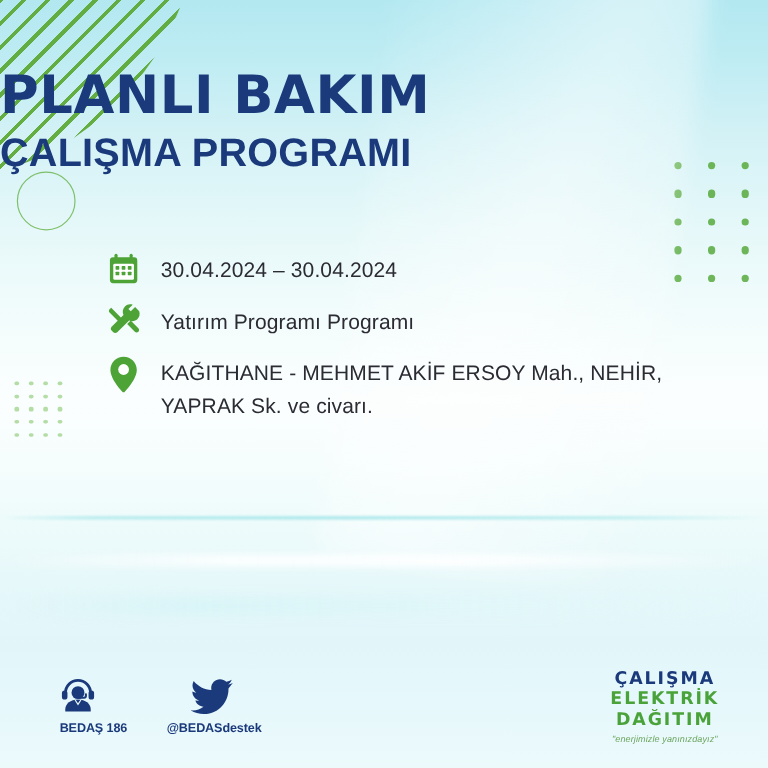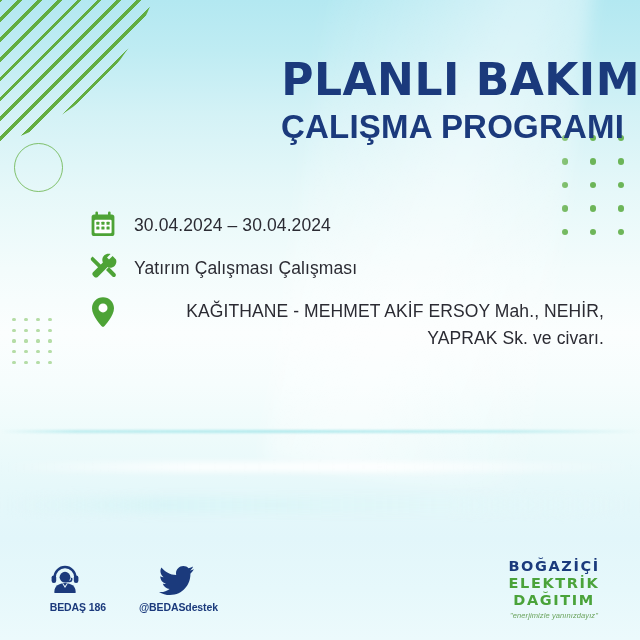--- a/index.html
+++ b/index.html
@@ -148,21 +148,21 @@
         rgba(255,255,255,0) 100%);
     transform: rotate(8deg);
     filter: blur(8px);
   }
 
   
   #header {
     position: absolute;
     left: 0; top: 58px;
     width: 640px;
-    text-align: right;
+    text-align: left;
   }
   #title-main {
     font-family: "DejaVu Sans", sans-serif;
     font-size: 44px;
     font-weight: 700;
     letter-spacing: .5px;
     color: #1b3a7c;
     line-height: 1.02;
     margin: 0;
     white-space: nowrap;
@@ -182,21 +182,20 @@
   #info {
     position: absolute;
     left: 86px;
     top: 207px;
     width: 530px;
   }
   .info-row {
     display: flex;
     align-items: flex-start;
     margin-bottom: 9px;
-    text-align: right;
   }
   .info-row .row-icon {
     flex: 0 0 34px;
     width: 34px;
     height: 34px;
     display: flex;
     align-items: center;
     justify-content: center;
   }
   .info-row .row-text {
@@ -360,21 +359,21 @@
         <svg width="30" height="30" viewBox="0 0 30 30" aria-hidden="true">
 
           <g transform="rotate(0 15 15)">
             <path d="M24.6 3.9 21.0 7.4 19.0 5.5 22.6 2.0 C20.4 1.2 17.8 1.7 16.1 3.4 c-1.9 1.9-2.3 4.7-1.2 7.0 L5.0 20.2 c-.9.9-.9 2.4 0 3.3 l1.4 1.4 c.9.9 2.4.9 3.3 0 L19.6 15.1 c2.3 1.1 5.1.7 7.0-1.2 1.7-1.7 2.2-4.3 1.4-6.5 z" fill="#4da336"></path>
 
             <path d="M4.7 4.4 3.3 5.8 c-.7.7-.7 1.9 0 2.6 L12.6 17.7 15.2 15.1 5.9 5.8 c-.3-.4-.8-1.0-1.2-1.4 z" fill="#4da336"></path>
             <path d="M18.0 18.0 24.4 24.4 c.8.8 2.1.8 2.9 0 .8-.8.8-2.1 0-2.9 L20.9 15.1 z" fill="#4da336"></path>
           </g>
         </svg>
       </span>
-      <span class="row-text">Yatırım Çalışması Çalışması</span>
+      <span class="row-text">Yatırım Programı Programı</span>
     </div>
 
     <div class="info-row" id="row-location">
       <span class="row-icon">
         <svg width="26" height="32" viewBox="0 0 26 32" aria-hidden="true">
           <path d="M13 1.2 C6.9 1.2 2.0 6.1 2.0 12.2 c0 7.9 9.3 17.6 10.1 18.4 .5.5 1.3.5 1.8 0 .8-.8 10.1-10.5 10.1-18.4 C24 6.1 19.1 1.2 13 1.2 z" fill="#4da336"></path>
           <circle cx="13" cy="11.9" r="4.5" fill="#ffffff"></circle>
         </svg>
       </span>
       <span class="row-text">KAĞITHANE - MEHMET AKİF ERSOY Mah., NEHİR, YAPRAK Sk. ve civarı.</span>
@@ -410,19 +409,19 @@
         <svg width="36" height="31" viewBox="0 0 36 31" aria-hidden="true">
           <path d="M35.0 4.2 c-1.3.6-2.7 1.0-4.1 1.2 1.5-.9 2.6-2.3 3.2-4.0 -1.4.8-2.9 1.4-4.5 1.8 C28.3 1.8 26.4 1.0 24.3 1.0 c-4.0 0-7.3 3.3-7.3 7.3 0 .6.1 1.1.2 1.7 C11.2 9.7 5.9 6.8 2.4 2.4 1.8 3.5 1.4 4.8 1.4 6.1 c0 2.5 1.3 4.8 3.2 6.1 -1.2 0-2.3-.4-3.3-.9 v.1 c0 3.5 2.5 6.5 5.8 7.2 -.6.2-1.2.3-1.9.3 -.5 0-.9 0-1.4-.1 .9 2.9 3.6 5.0 6.8 5.1 -2.5 1.9-5.6 3.1-9.0 3.1 -.6 0-1.2 0-1.7-.1 3.2 2.1 7.0 3.2 11.0 3.2 13.2 0 20.5-11.0 20.5-20.5 v-.9 C32.8 7.0 34.0 5.7 35.0 4.2 z" fill="#1b3a7c"></path>
         </svg>
       </span>
       <div class="c-label">@BEDASdestek</div>
     </div>
 
   </div>
 
   <div id="brand-logo">
-    <div class="lg-line" id="logo-line-1">BOĞAZİÇİ</div>
+    <div class="lg-line" id="logo-line-1">ÇALIŞMA</div>
     <div class="lg-line" id="logo-line-2">ELEKTRİK</div>
     <div class="lg-line" id="logo-line-3">DAĞITIM</div>
     <div id="logo-tagline">"enerjimizle yanınızdayız"</div>
   </div>
 
 </div>
 
 </body></html>

